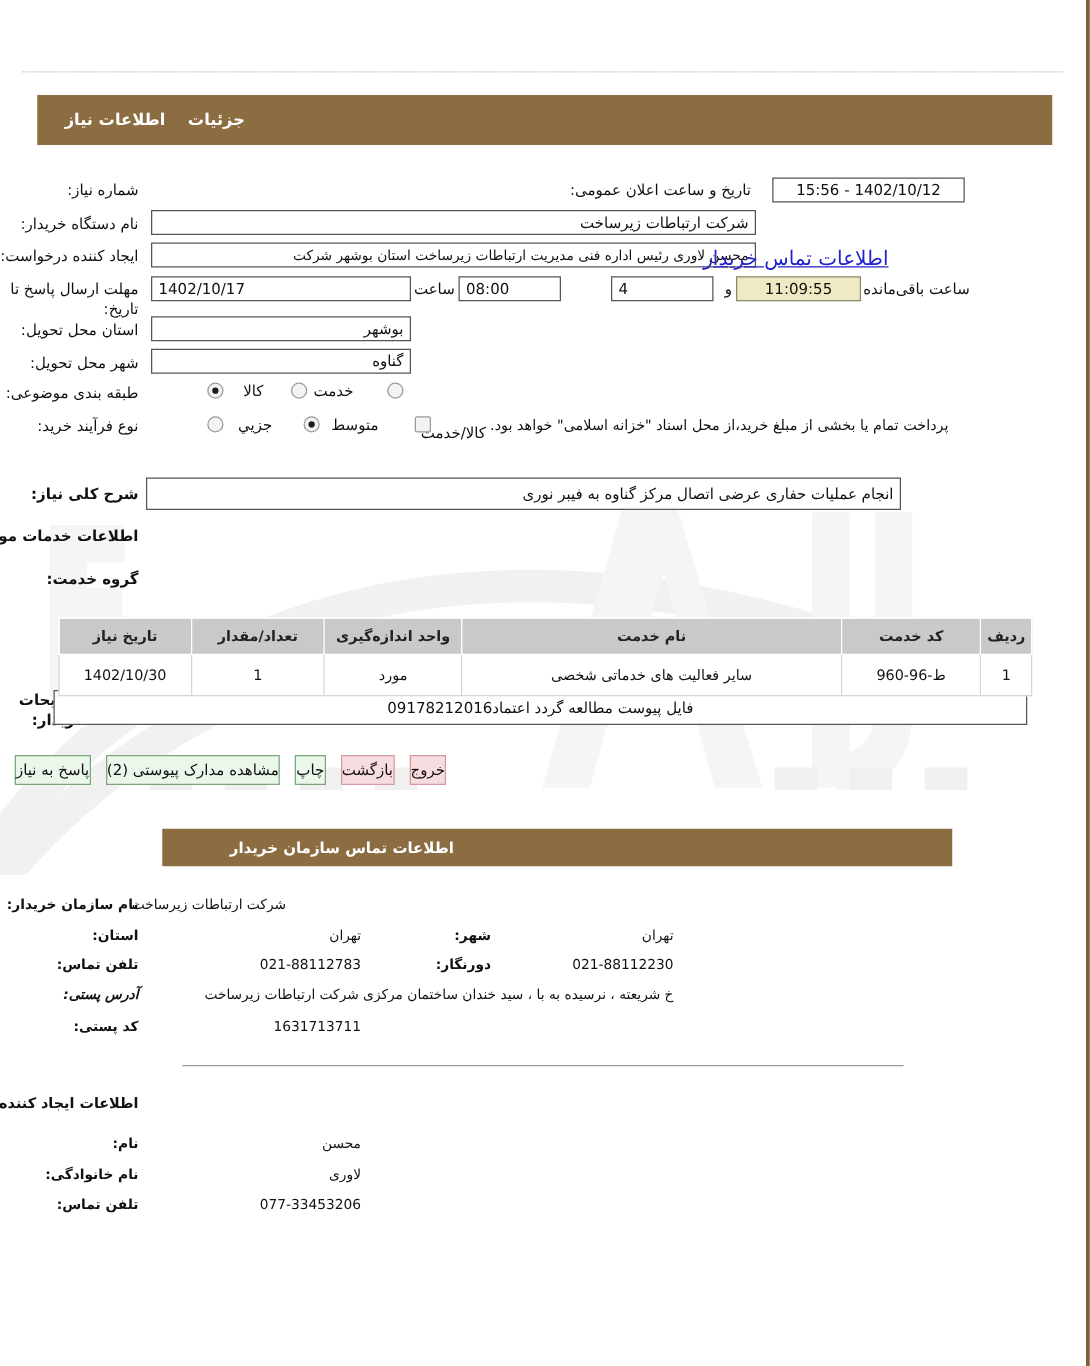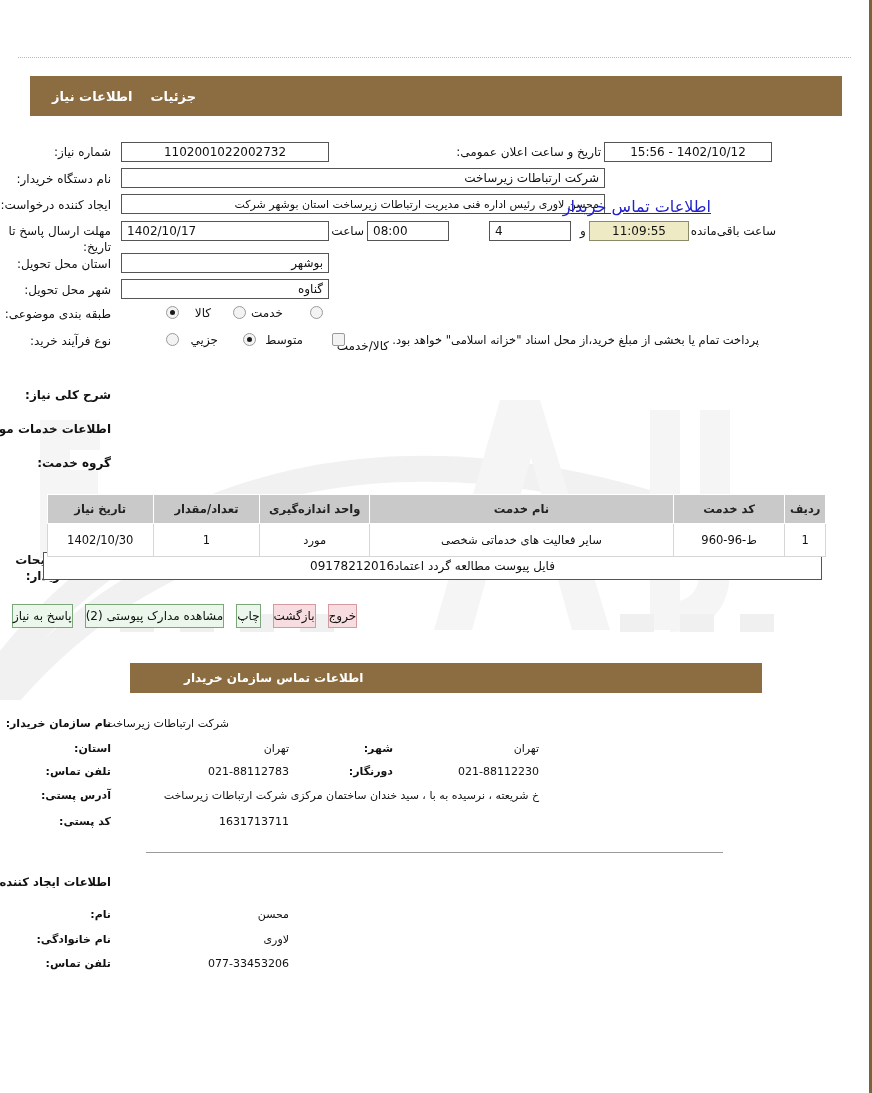--- a/index.html
+++ b/index.html
@@ -167,23 +167,22 @@
   <div id="tabbar" class="brownbar">
     <div class="tabs">
       <span class="tab">جزئیات</span>
       <span class="tab">اطلاعات نیاز</span>
     </div>
   </div>
 
   <div id="panel-top"></div>
 
   <div class="lbl" style="right:758px;top:145px;">شماره نیاز:</div>
-  <div class="fld c" style="right:540px;top:142px;width:208px;">1102001022002732</div>
   <div class="plain" style="right:268px;top:145px;">تاریخ و ساعت اعلان عمومی:</div>
-  <div class="fld c" style="right:97px;top:142px;width:168px;">1402/10/12 - 15:56</div>
+  <div class="fld c" style="right:97px;top:142px;width:154px;">1402/10/12 - 15:56</div>
 
   <div class="lbl" style="right:758px;top:172px;">نام دستگاه خریدار:</div>
   <div class="fld r" style="right:264px;top:168px;width:484px;">شرکت ارتباطات زیرساخت</div>
 
   <div class="lbl" style="right:758px;top:198px;">ایجاد کننده درخواست:</div>
   <div class="fld r" style="right:264px;top:194px;width:484px;font-size:11px;">محسن لاوری رئیس اداره فنی مدیریت ارتباطات زیرساخت استان بوشهر شرکت</div>
   <a class="link" style="right:158px;top:197px;">اطلاعات تماس خریدار</a>
 
   <div class="lbl" style="right:758px;top:224px;">مهلت ارسال پاسخ تا</div>
   <div class="lbl" style="right:758px;top:240px;">تاریخ:</div>
@@ -213,20 +212,21 @@
   <div class="radio" style="right:690px;top:333px;"></div>
   <div class="plain" style="right:651px;top:333px;">جزيي</div>
   <div class="radio on" style="right:613px;top:333px;"></div>
   <div class="plain" style="right:566px;top:333px;">متوسط</div>
   <div class="chk" style="right:524px;top:333px;"></div>
   <div class="plain" style="right:110px;top:333px;font-size:11.5px;">پرداخت تمام یا بخشی از مبلغ خرید،از محل اسناد "خزانه اسلامی" خواهد بود.</div>
 
   <div id="panel-mid"></div>
 
   <div class="lbl bold" style="right:758px;top:388px;">شرح کلی نیاز:</div>
+  <div class="fld r" style="right:148px;top:382px;width:604px;height:26px;">انجام عملیات حفاری عرضی اتصال مرکز گناوه به فیبر نوری</div>
 
   <div class="lbl bold" style="right:758px;top:422px;">اطلاعات خدمات موردنیاز</div>
 
   <div class="lbl bold" style="right:758px;top:456px;">گروه خدمت:</div>
 
   <table id="items">
     <thead>
       <tr>
         <th style="width:34px;">ردیف</th>
         <th style="width:110px;">کد خدمت</th>
@@ -270,21 +270,21 @@
   <div class="cline b" style="right:758px;top:742px;">استان:</div>
   <div class="cline" style="right:580px;top:742px;">تهران</div>
   <div class="cline b" style="right:476px;top:742px;">شهر:</div>
   <div class="cline" style="right:330px;top:742px;">تهران</div>
 
   <div class="cline b" style="right:758px;top:765px;">تلفن تماس:</div>
   <div class="cline" style="right:580px;top:765px;">021-88112783</div>
   <div class="cline b" style="right:476px;top:765px;">دورنگار:</div>
   <div class="cline" style="right:330px;top:765px;">021-88112230</div>
 
-  <div class="cline b" style="right:758px;top:789px;">آدرس پستی:</div>
+  <div class="cline b" style="right:758px;top:789px;font-style:italic;">آدرس پستی:</div>
   <div class="cline" style="right:330px;top:789px;">خ شریعته ، نرسیده به با ، سید خندان ساختمان مرکزی شرکت ارتباطات زیرساخت</div>
 
   <div class="cline b" style="right:758px;top:815px;">کد پستی:</div>
   <div class="cline" style="right:580px;top:815px;">1631713711</div>
 
   <div class="hr" style="right:146px;left:146px;top:852px;"></div>
 
   <div class="cline b" style="right:758px;top:875px;font-size:11.5px;">اطلاعات ایجاد کننده درخواست</div>
 
   <div class="cline b" style="right:758px;top:908px;">نام:</div>

